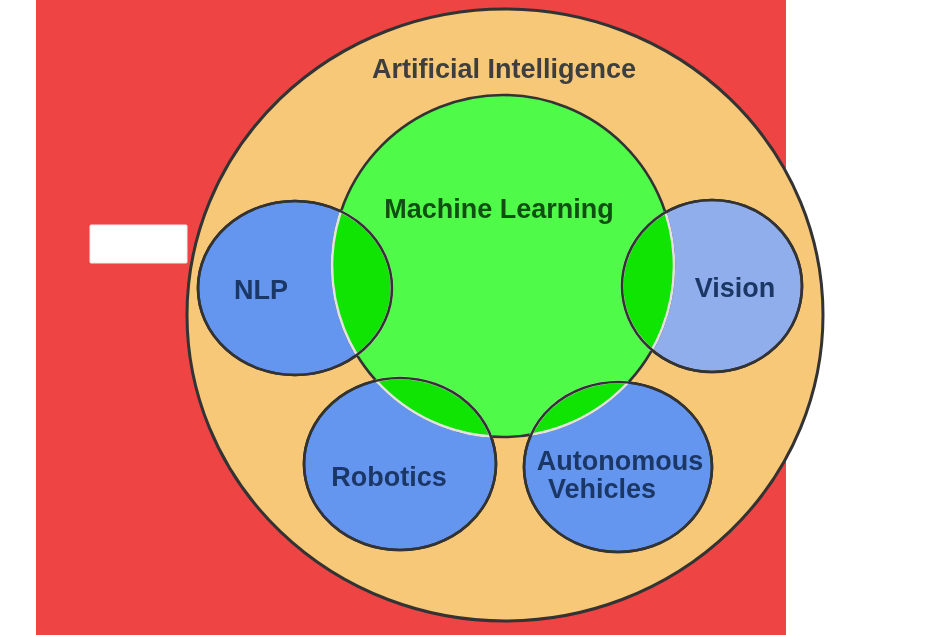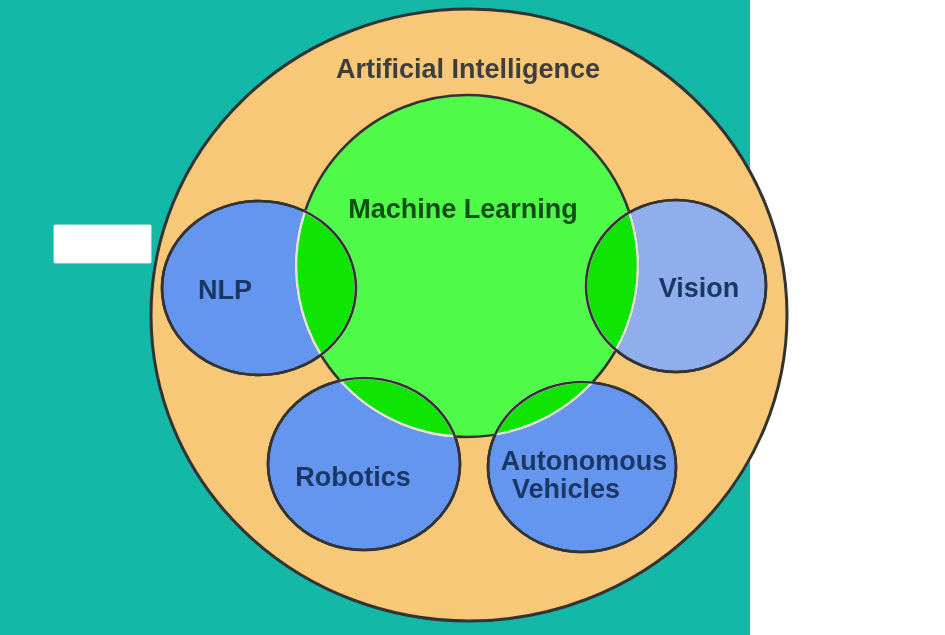--- a/index.html
+++ b/index.html
@@ -8,21 +8,22 @@
     background: #ffffff;
     width: 945px;
     height: 635px;
     overflow: hidden;
     font-family: "Liberation Sans", sans-serif;
   }
   .stage {
     position: relative;
     width: 750px;
     height: 635px;
-    background: #14b8a6;
+    background: #ef4444;
+    margin-left: 36px;
   }
   svg { display: block; }
 
   .outline-dark   { stroke: #333333; stroke-width: 2.6px; }
   .outline-outer  { stroke: #333333; stroke-width: 3px;   }
   .outline-light  { stroke: #e2e2e2; stroke-width: 2.6px; }
   .halo-light     { stroke: #e6e6e6; stroke-width: 3px;   }
   .no-fill        { fill: none; }
 
   .diagram-label {

